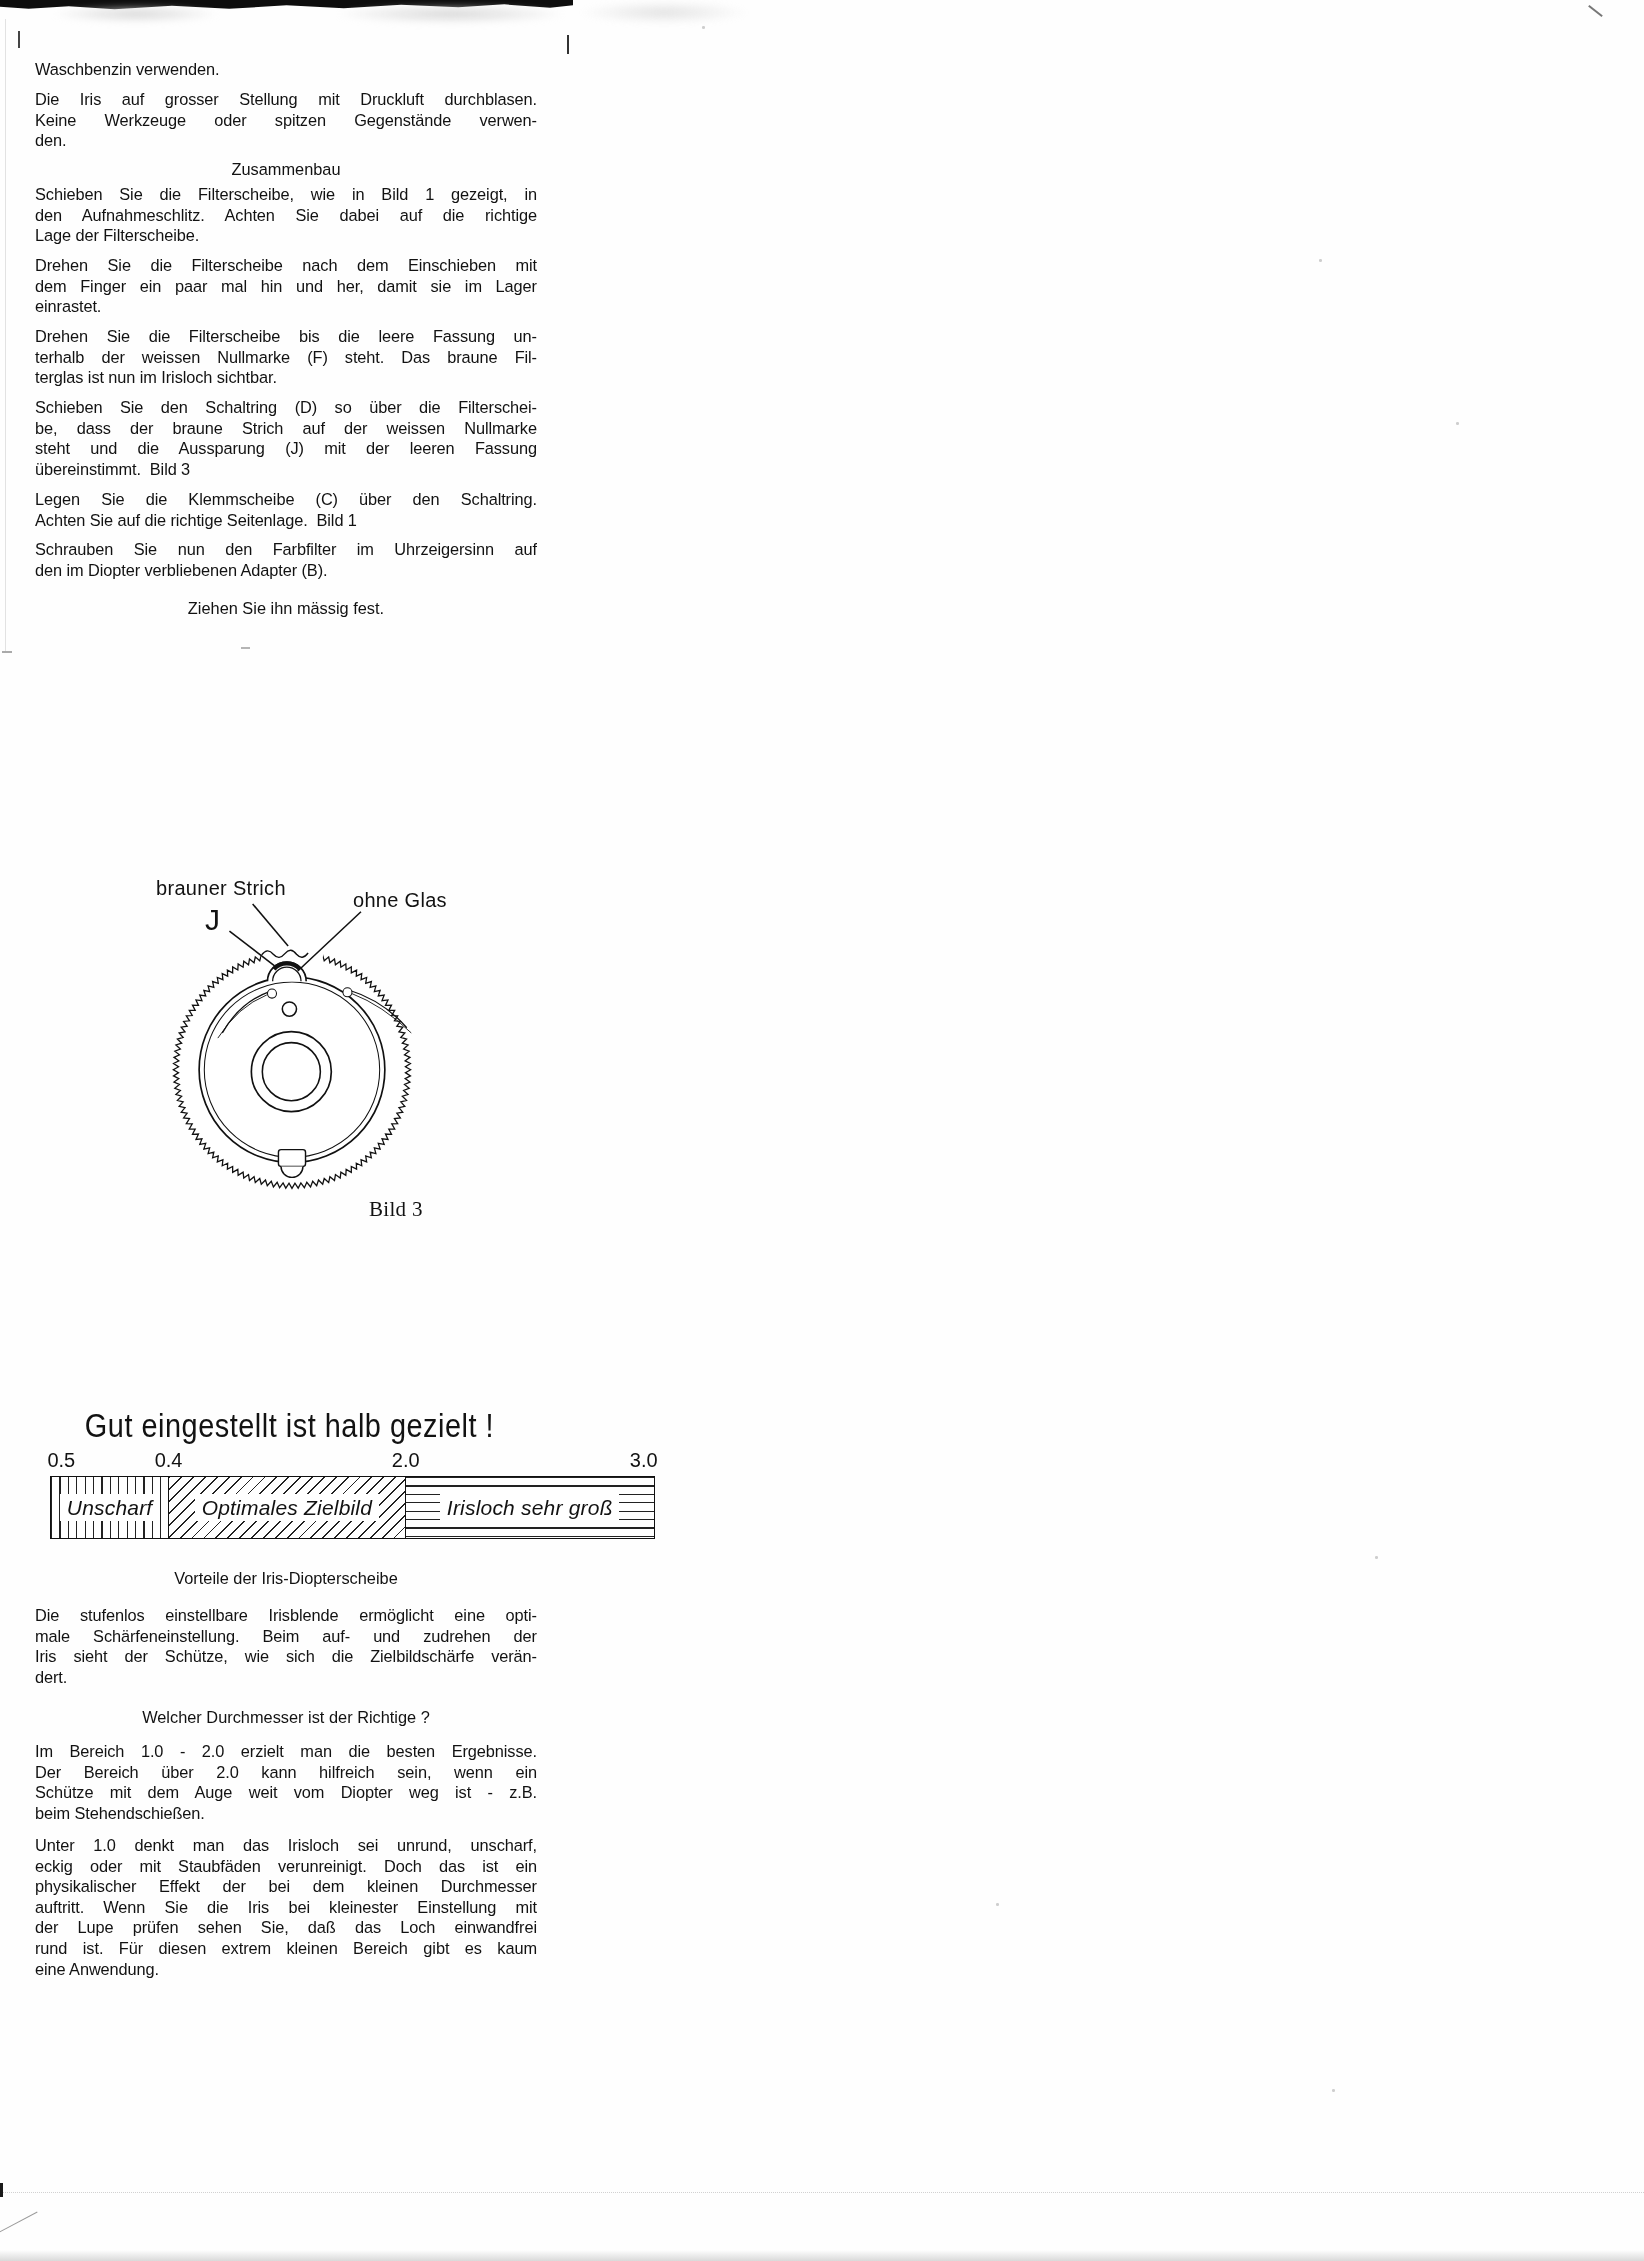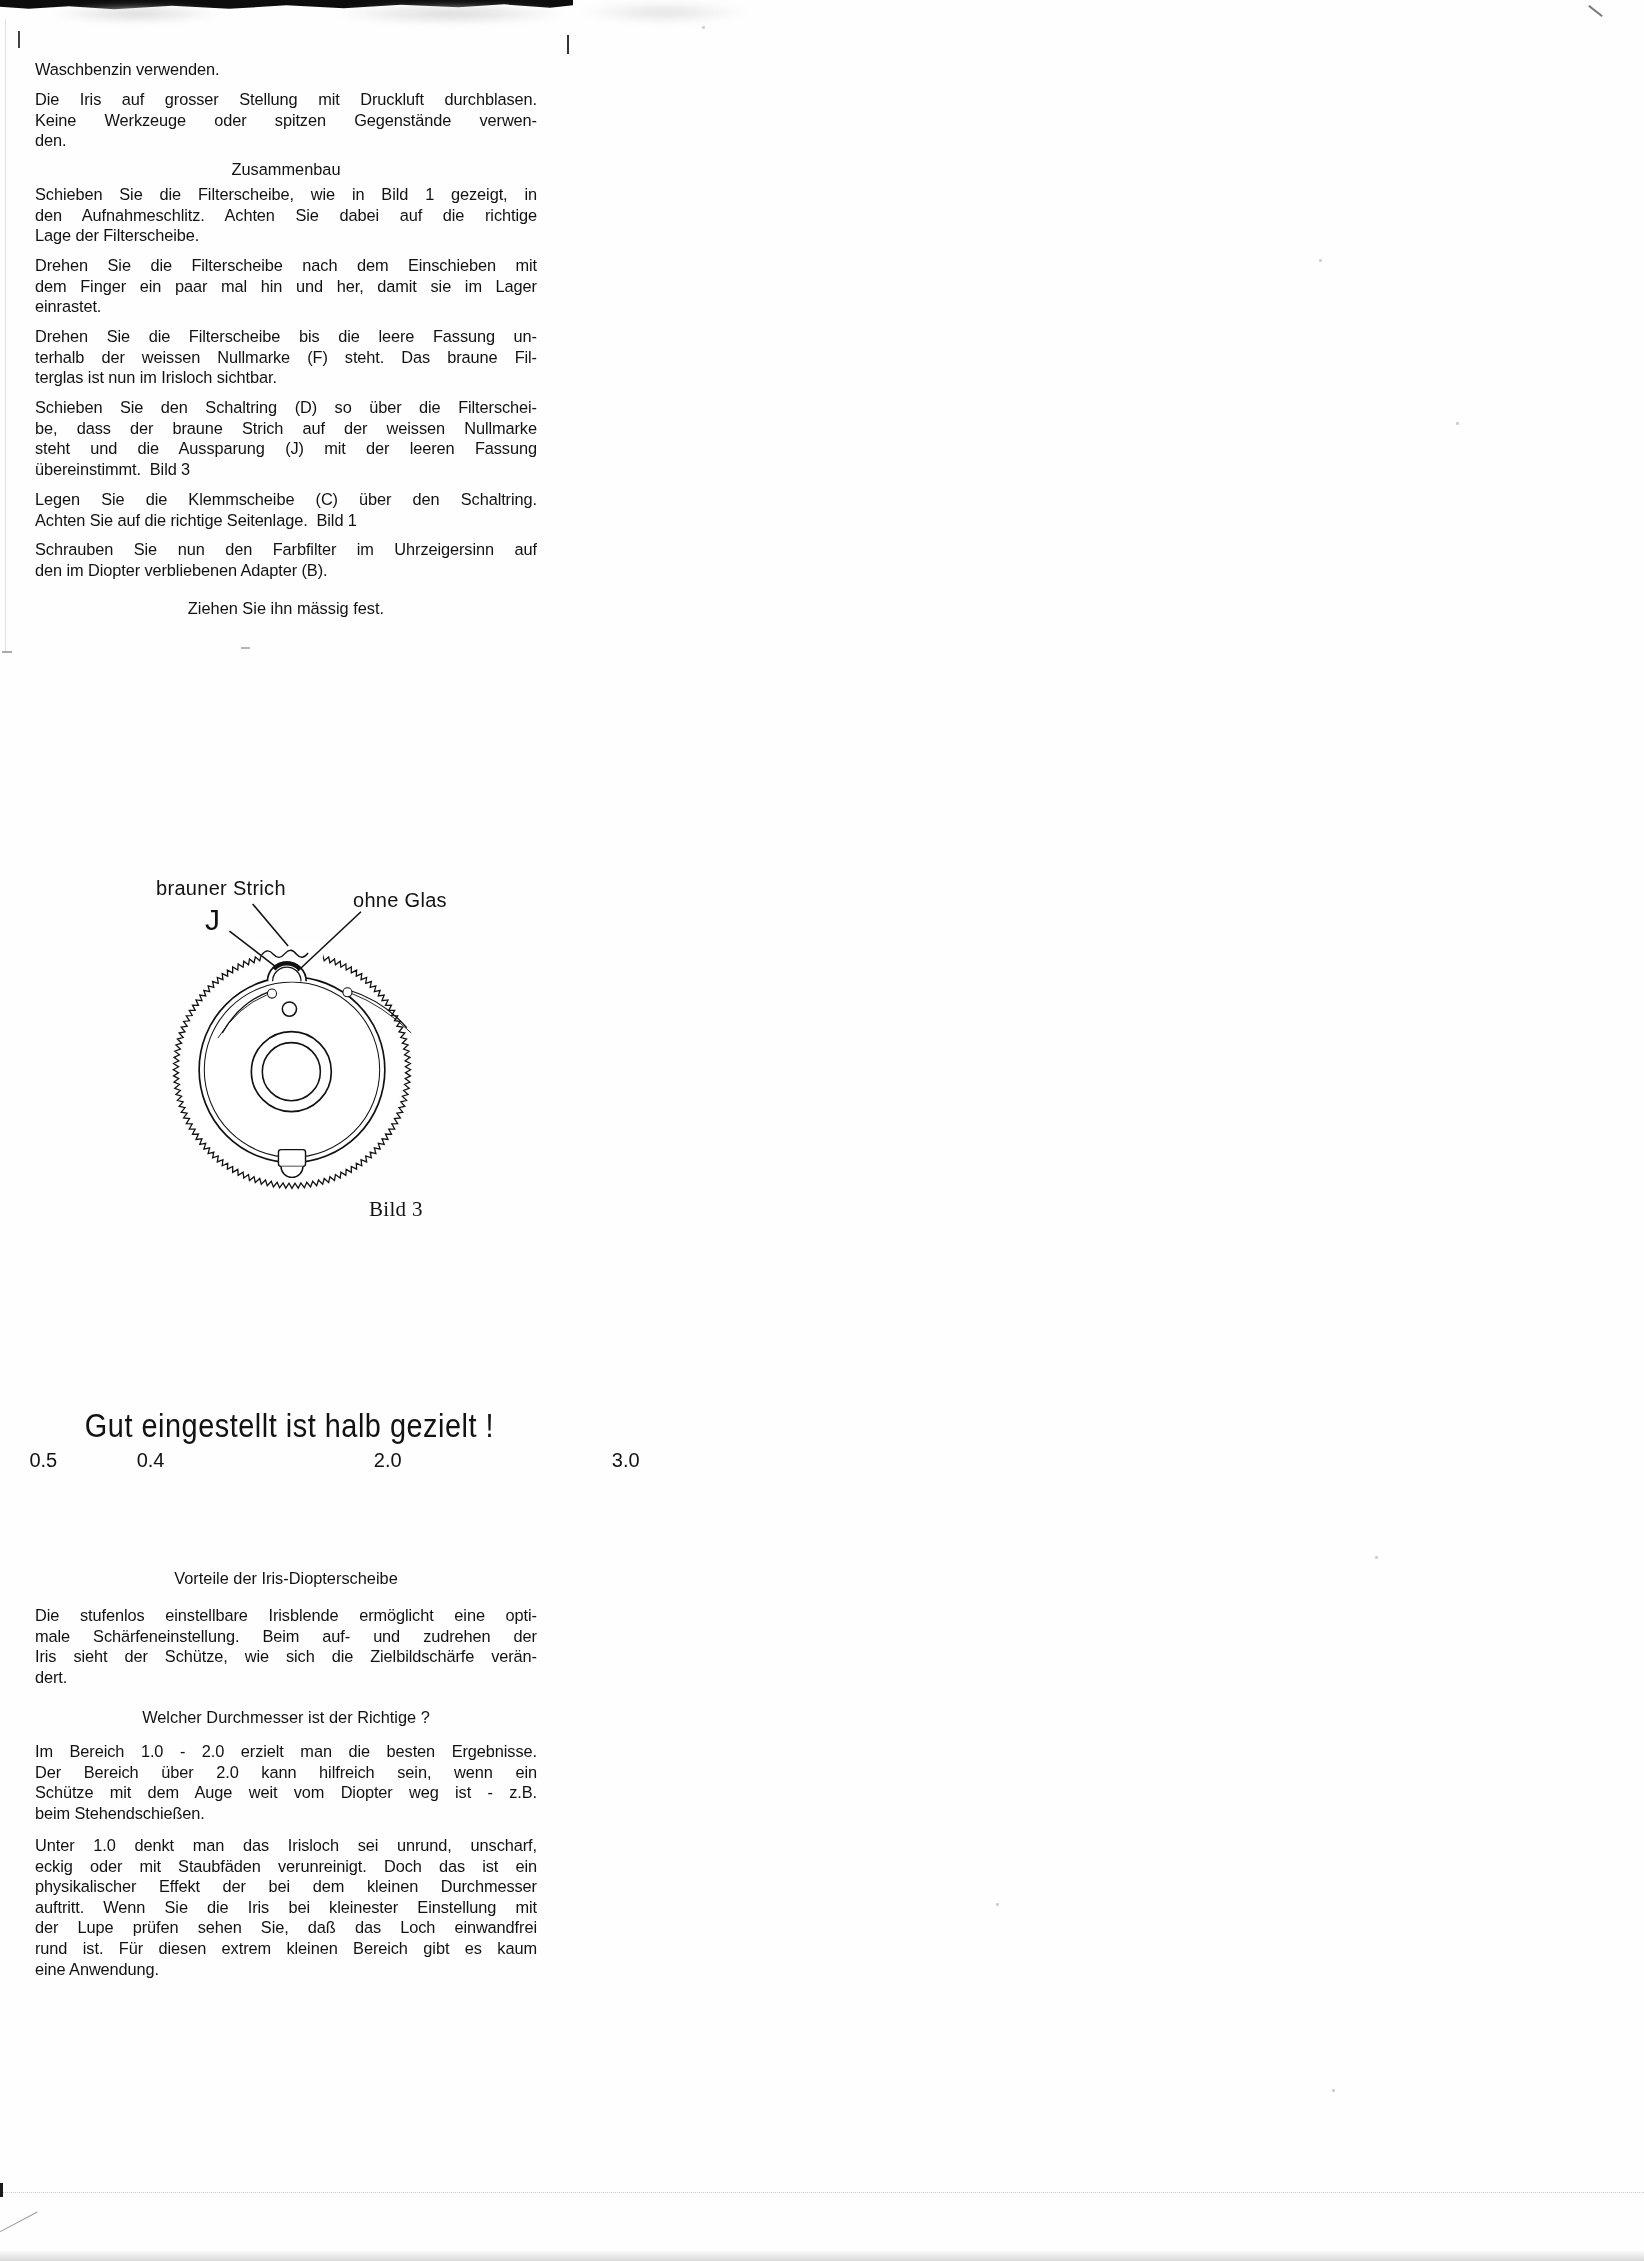--- a/index.html
+++ b/index.html
@@ -29,21 +29,21 @@
           background-size:2.6px 2.6px;box-sizing:border-box;padding:11.6px 0 0 36px;}
   #notice .ntext{width:516px;font-size:26px;line-height:36px;letter-spacing:0.3px;
           transform:scaleX(0.92);transform-origin:0 0;}
 
   
   #headline{position:absolute;left:35px;top:1406px;width:509px;text-align:center;
             font-size:34px;letter-spacing:0.6px;white-space:nowrap;
             transform:scaleX(0.85);transform-origin:50% 0;}
 
   
-  #scalebar{position:absolute;left:32px;top:1449px;width:605px;}
+  #scalebar{position:absolute;left:50px;top:1449px;width:605px;}
   #scalebar .ticks{position:relative;height:27px;font-size:20px;}
   #scalebar .tick{position:absolute;top:0;}
   #t05{left:-2.6px;}
   #t10{left:19.6%;transform:translateX(-50%);}
   #t20{left:58.8%;transform:translateX(-50%);}
   #t30{right:-2.6px;margin-left:40px;}
   .bar{display:flex;height:63px;border:1.3px solid #111;box-sizing:border-box;background:#fff;}
   .seg{position:relative;display:flex;align-items:center;justify-content:center;
        border-right:1.3px solid #111;box-sizing:border-box;height:100%;}
   .seg:last-child{border-right:none;}
@@ -182,20 +182,31 @@
 
   <div id="headline">Gut eingestellt ist halb gezielt !</div>
 
   <div id="scalebar">
     <div class="ticks">
       <span class="tick" id="t05">0.5</span>
       <span class="tick" id="t10">0.4</span>
       <span class="tick" id="t20">2.0</span>
       <span class="tick" id="t30">3.0</span>
     </div>
+    <div class="bar">
+      <div class="seg seg1">
+        <span class="lbl">Unscharf</span>
+      </div>
+      <div class="seg seg2">
+        <span class="lbl">Optimales Zielbild</span>
+      </div>
+      <div class="seg seg3">
+        <span class="lbl">Irisloch sehr groß</span>
+      </div>
+    </div>
   </div>
 
   <div class="cline" style="top:1568px;">Vorteile der Iris-Diopterscheibe</div>
   <div class="txt" style="top:1605px;">
       <div class="jline">Die stufenlos einstellbare Irisblende ermöglicht eine opti-</div>
       <div class="jline">male Schärfeneinstellung. Beim auf- und zudrehen der</div>
       <div class="jline">Iris sieht der Schütze, wie sich die Zielbildschärfe verän-</div>
       <div class="jline nj">dert.</div>
     </div>
   <div class="cline" style="top:1707px;">Welcher Durchmesser ist der Richtige ?</div>

